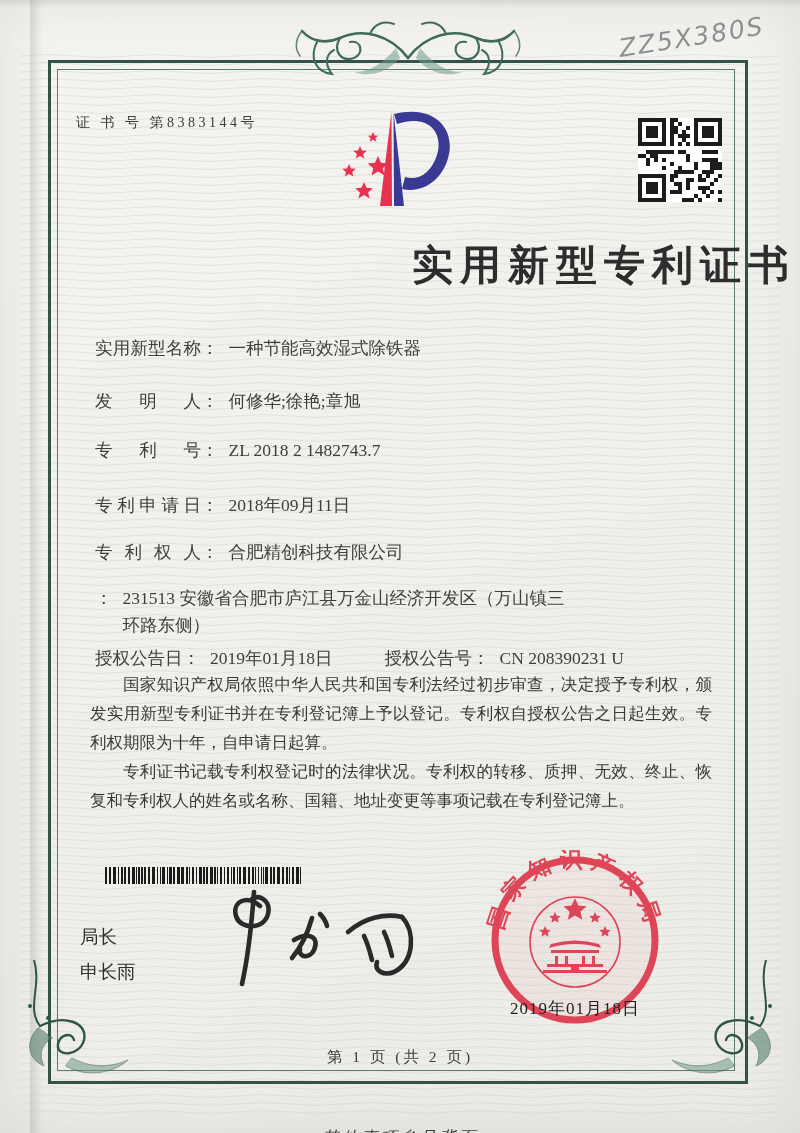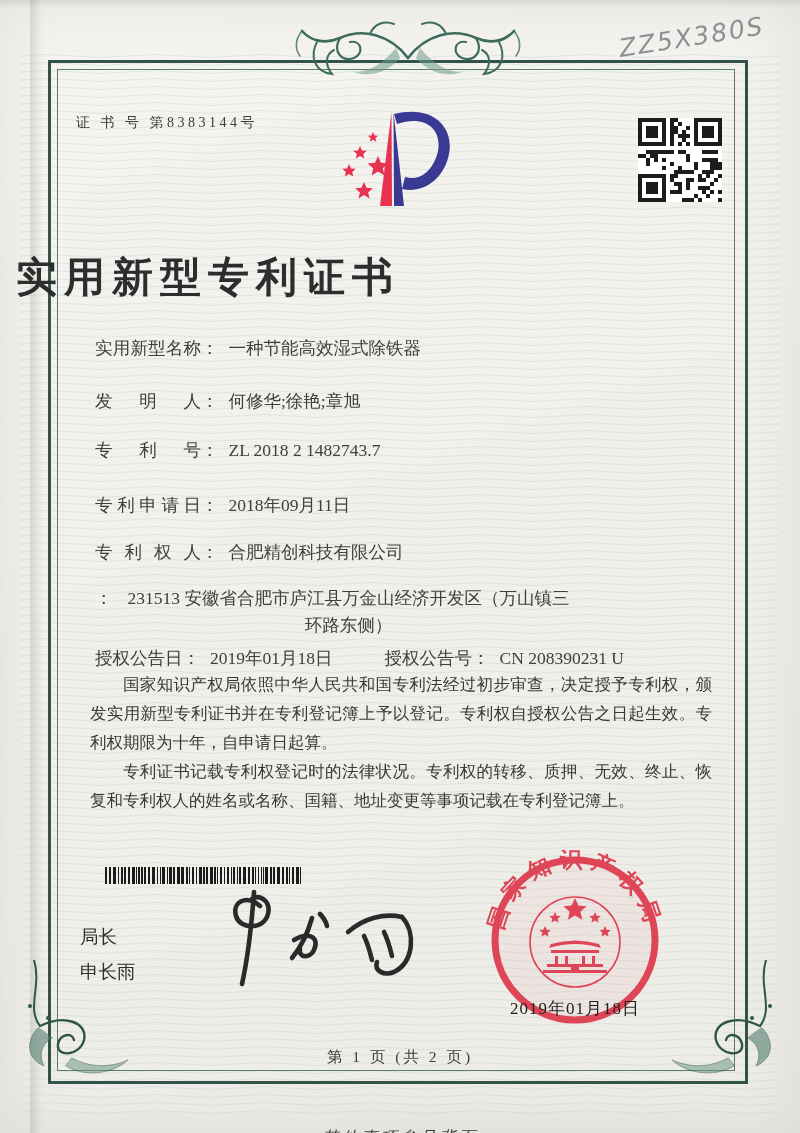--- a/index.html
+++ b/index.html
@@ -18,30 +18,30 @@
   .frame-outer{position:absolute;left:48px;top:60px;width:694px;height:1018px;border:3px solid #33534a;}
   .frame-inner{position:absolute;left:57px;top:69px;width:676px;height:1000px;border:1px solid #5a7b6e;}
   .orn-top{position:absolute;left:278px;top:12px;width:260px;height:80px;}
   .orn-bl{position:absolute;left:22px;top:960px;width:112px;height:122px;}
   .orn-br{position:absolute;left:666px;top:960px;width:112px;height:122px;transform:scaleX(-1);}
   .handwritten{position:absolute;left:618px;top:20px;width:180px;font-size:25px;color:#8f8f92;
     transform:rotate(-9deg);font-style:italic;letter-spacing:2px;font-family:"DejaVu Sans",cursive;}
   .certno{position:absolute;left:76px;top:114px;font-size:14px;letter-spacing:3.5px;color:#3c3c3c;}
   .logo{position:absolute;left:330px;top:106px;width:150px;height:126px;}
   .qr{position:absolute;left:638px;top:118px;width:84px;height:84px;}
-  .title{position:absolute;left:0;right:0;top:234px;margin:16px;text-align:left;
+  .title{position:absolute;left:0;right:0;top:234px;margin:4px;text-align:right;
     font-size:41px;font-weight:700;letter-spacing:7px;color:#2d2d2d;}
   .fields{position:absolute;left:95px;top:335px;width:625px;font-size:17.5px;color:#3e3e3e;}
   .frow{display:flex;line-height:27px;}
   .fl{flex:none;width:106px;text-align:justify;text-align-last:justify;}
   .colon{flex:none;margin-right:10px;}
   .fv{flex:none;}
   .r1{margin-bottom:26px}.r2{margin-bottom:22px}.r3{margin-bottom:28px}
   .r4{margin-bottom:20px}.r5{margin-bottom:19px}.r6{margin-bottom:6px}
-  .addr .fv{width:452px;flex:none;text-align:center;}
+  .addr .fv{width:452px;flex:none;}
   .gap2{flex:none;width:52px;}
   .paras{position:absolute;left:90px;width:622px;top:670px;font-size:16.5px;line-height:29px;
     color:#383838;text-align:justify;}
   .paras p{margin:0;text-indent:2em;}
   .barcode{position:absolute;left:105px;top:867px;width:198px;height:17px;}
   .signer{position:absolute;left:80px;top:920px;font-size:18.5px;line-height:35px;color:#2e2e2e;}
   .signature{position:absolute;left:212px;top:886px;width:228px;height:108px;}
   .seal{position:absolute;left:485px;top:850px;width:180px;height:180px;opacity:.93;}
   .sealdate{position:absolute;left:482px;top:997px;width:186px;text-align:center;
     font-size:17px;letter-spacing:1px;color:#1f1f1f;}

